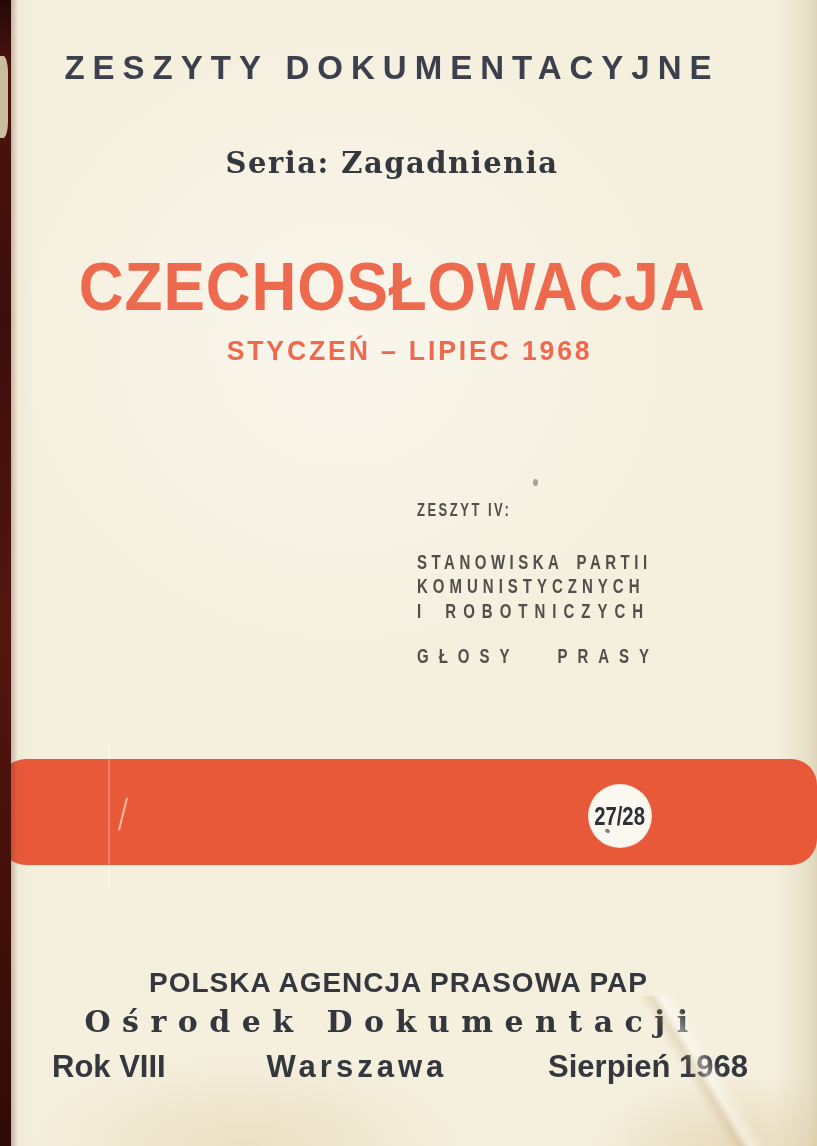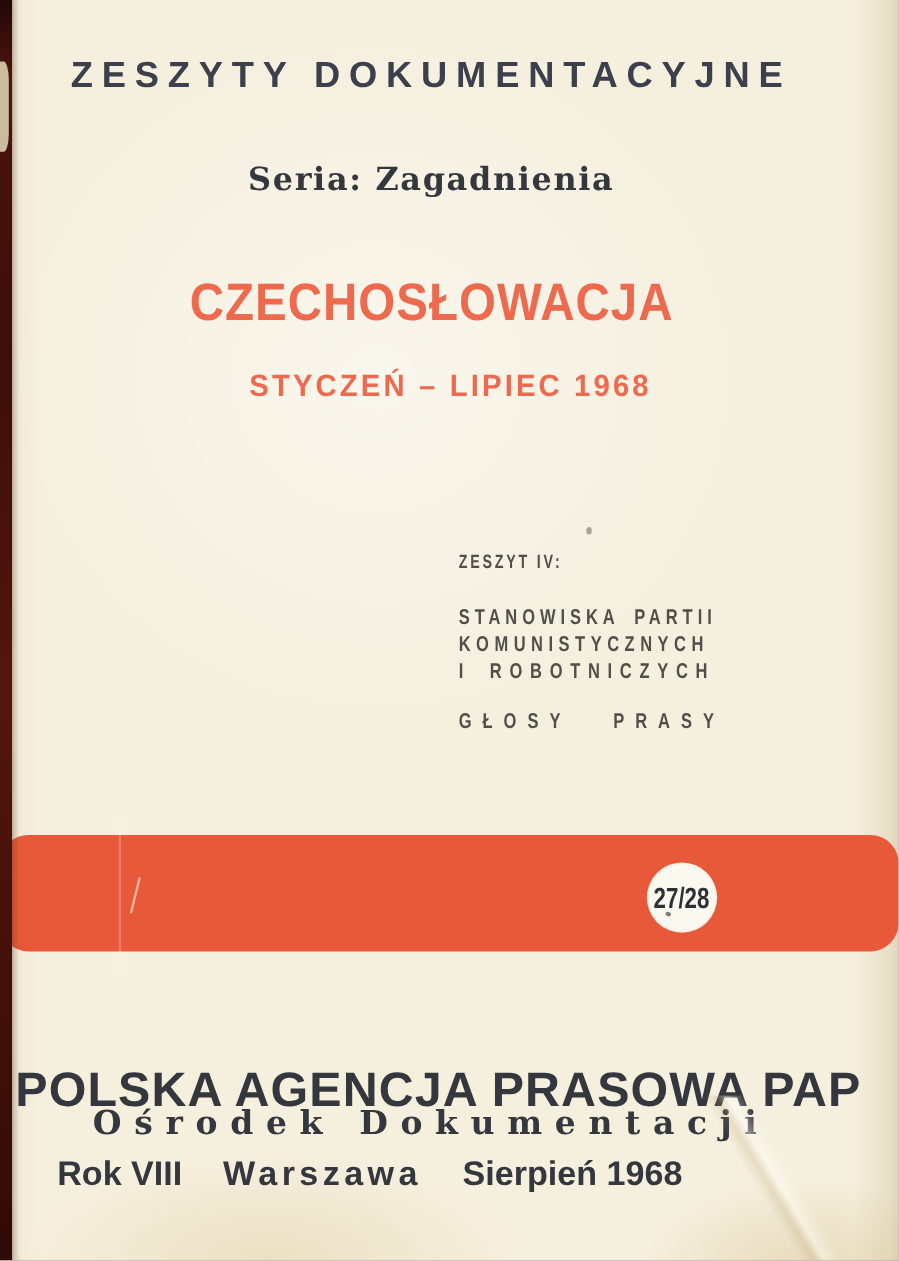--- a/index.html
+++ b/index.html
@@ -39,21 +39,21 @@
     position:absolute;left:11px;top:0;bottom:0;width:7px;z-index:29;
     background:linear-gradient(90deg,rgba(90,50,30,.28),rgba(90,50,30,0));
   }
   
   .crow{position:absolute;left:0;right:33px;text-align:center;line-height:1;white-space:nowrap;}
   
   .mast-title{top:51px;font-weight:700;font-size:33px;letter-spacing:8px;color:var(--ink-heading);}
   .mast-s1{top:101px;font-family:"DejaVu Serif", serif;font-weight:700;font-size:29px;letter-spacing:1.5px;color:var(--ink-body);margin-top:48px;}
   .mast-s2{top:137px;font-family:"DejaVu Serif", serif;font-weight:700;font-size:28px;letter-spacing:1px;color:var(--ink-body);}
   
-  .main-title{top:252px;font-weight:700;font-size:48px;color:var(--accent-orange);}
+  .main-title{top:252px;font-weight:700;font-size:69px;color:var(--accent-orange);}
   .main-title span{display:inline-block;transform:scaleX(.9);transform-origin:center top;letter-spacing:1px;}
   .period{top:337px;font-weight:700;font-size:28px;color:var(--accent-orange);margin-left:35px;}
   .period span{display:inline-block;transform:scaleX(.95);transform-origin:center top;letter-spacing:3px;}
   .iz{position:absolute;left:417px;top:500px;font-weight:700;font-size:13px;letter-spacing:2.5px;color:var(--stencil-ink);
       transform:scaleY(1.35);transform-origin:left top;white-space:nowrap;}
   .topics{position:absolute;left:417px;top:549px;font-weight:700;font-size:15px;line-height:19px;color:var(--stencil-ink);
       transform:scaleY(1.3);transform-origin:left top;white-space:nowrap;}
   .topics div:nth-child(1){letter-spacing:4.5px;word-spacing:5px;}
   .topics div:nth-child(2){letter-spacing:5px;}
   .topics div:nth-child(3){letter-spacing:7px;word-spacing:6px;}
@@ -67,23 +67,23 @@
   .badge{
     position:absolute;left:588px;top:25px;width:64px;height:64px;border-radius:50%;
     background:var(--badge-bg);display:flex;align-items:center;justify-content:center;
     box-shadow:inset 0 0 2px rgba(120,60,40,.25);
   }
   .badge span{display:inline-block;font-weight:700;font-size:26px;color:#2e3036;
       transform:scale(.78,1.02);letter-spacing:0;}
   .badge-fleck{position:absolute;left:17px;top:45px;width:5px;height:4px;background:#4a4a46;opacity:.7;border-radius:50%;
       transform:rotate(25deg);}
   
-  .publisher{top:969px;font-weight:700;font-size:44px;letter-spacing:1px;color:var(--ink-body);padding-left:13px;}
+  .publisher{top:969px;font-weight:700;font-size:28px;letter-spacing:1px;color:var(--ink-body);padding-left:13px;}
   .department{top:1007px;font-family:"DejaVu Serif", serif;font-weight:700;font-size:30px;letter-spacing:11.5px;color:var(--ink-body);}
-  .meta{position:absolute;left:52px;right:69px;top:1051px;display:flex;
+  .meta{position:absolute;left:52px;right:69px;top:1051px;display:flex;justify-content:space-between;
       font-weight:700;font-size:31px;line-height:1;color:var(--ink-body);white-space:nowrap;gap:37px;}
   .meta .city{letter-spacing:4px;}
   
   .crease{
     position:absolute;right:0;bottom:0;width:230px;height:150px;z-index:20;pointer-events:none;
     background:linear-gradient(59deg, transparent 44%, rgba(177,150,96,.22) 48%, rgba(255,255,250,.45) 51%, transparent 56%);
   }
   .fold-line{position:absolute;left:108px;top:740px;width:2px;height:150px;background:rgba(255,255,255,.22);z-index:12;}
 </style>
 </head>

